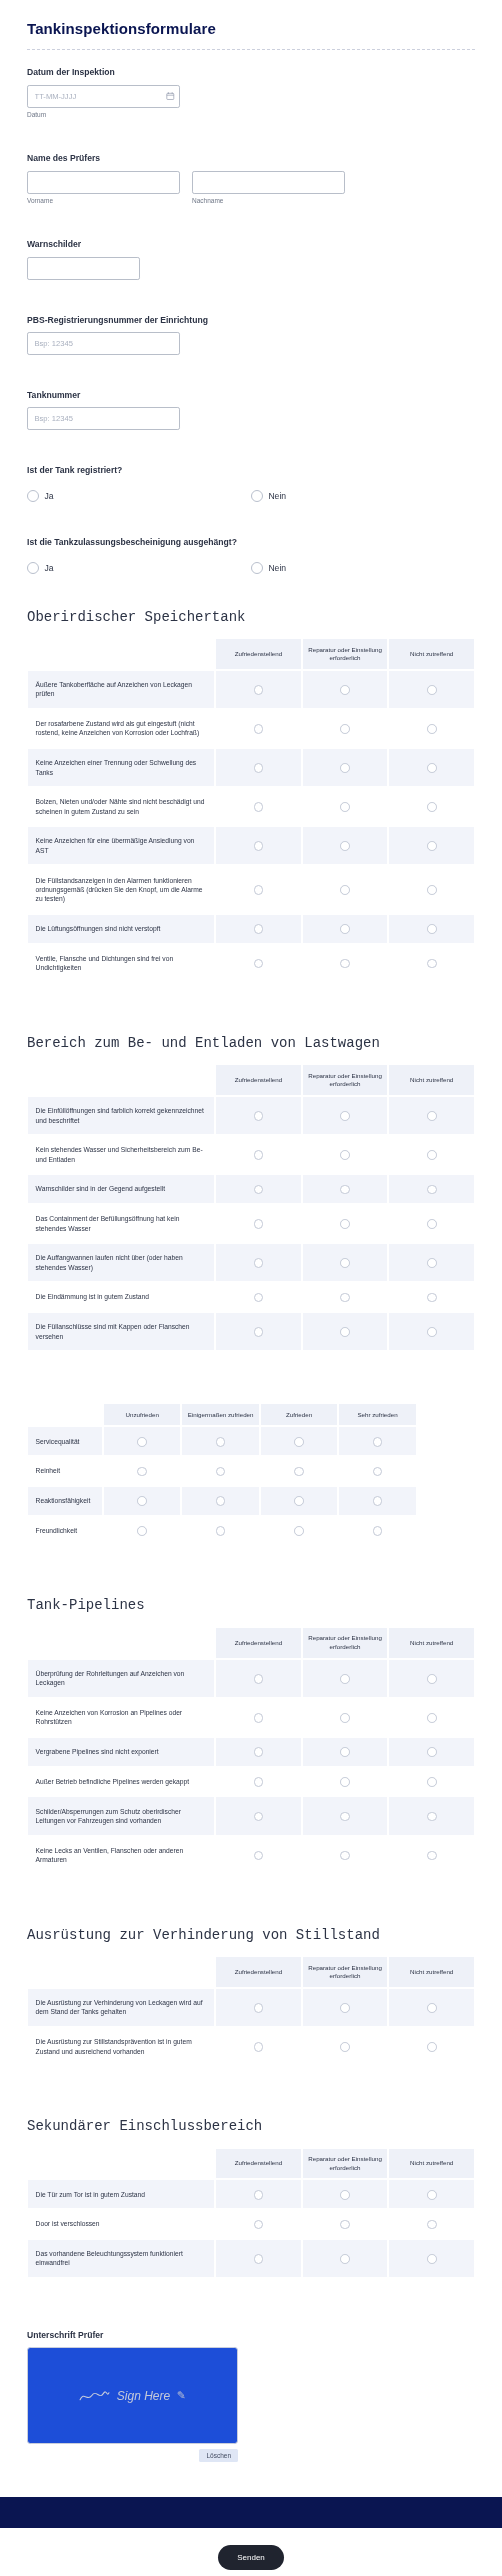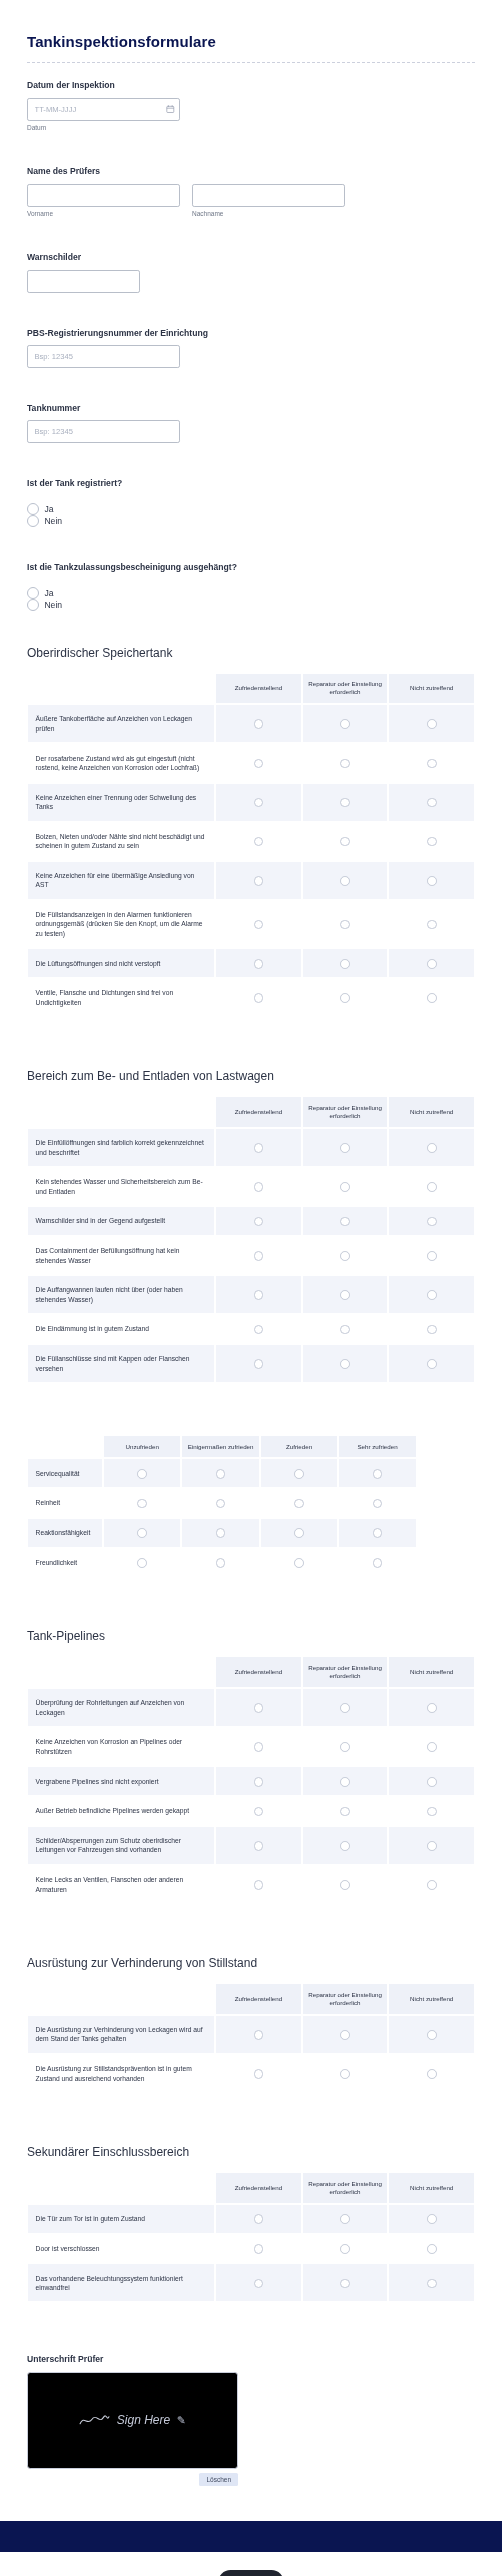--- a/index.html
+++ b/index.html
@@ -5,21 +5,21 @@
   * { box-sizing: border-box; }
   html, body { margin: 0; padding: 0; }
   body {
     width: 502px;
     min-height: 2576px;
     margin: 0 auto;
     background: #ffffff;
     font-family: "Liberation Sans", sans-serif;
     color: #2c3345;
   }
-  .card { padding: 33px 27px 35px; }
+  .card { padding: 20px 27px 35px; }
   .form-title {
     font-size: 15px;
     font-weight: 700;
     color: #0a1551;
     margin: 0 0 12px;
     letter-spacing: 0.1px;
   }
   .divider { border: none; border-top: 0.5px dashed #ccd0dd; margin: 0 0 17.3px; }
 
   .q-block { margin-bottom: 35px; }
@@ -52,33 +52,33 @@
     position: absolute; right: 5.4px; top: 50%;
     transform: translateY(-50%);
     display: inline-flex; pointer-events: auto; cursor: pointer;
   }
 
   .name-row { display: flex; gap: 12px; }
   .name-col { width: 153px; }
   .name-col .text-input { width: 100%; }
   .short-input { width: 113px; }
 
-  .radio-row { display: flex; margin-top: 14px; flex-direction: column; }
+  .radio-row { display: flex; margin-top: 14px; }
   .radio-option { display: flex; align-items: center; gap: 5.4px; flex: 0 0 50%; cursor: pointer; }
   .radio-circle {
     width: 12px; height: 12px;
     border: 0.5px solid #b9c0cd; border-radius: 50%;
     background: #fff; flex: 0 0 auto;
   }
   .radio-label { font-size: 8.6px; color: #2c3345; }
 
   .matrix-section { margin-bottom: 52px; }
   .section-title {
-    font-size: 12px; font-weight: 500;
-    color: #2c3345; margin: 0 0 12px; line-height: 1.25;
+    font-size: 14px; font-weight: 500;
+    color: #2c3345; margin: 0 0 12px; line-height: 1.25; font-family: Liberation Mono, monospace;
   }
   table.matrix { border-collapse: separate; border-spacing: 0; width: 100%; table-layout: fixed; }
   table.matrix.survey { width: 87%; }
   table.matrix th, table.matrix td { border: 1.1px solid #ffffff; }
   th.corner { background: transparent; border: none; }
   th.col-h {
     background: #eef1f8;
     font-size: 6.2px; font-weight: 500; color: #2c3345;
     text-align: center; vertical-align: middle;
     padding: 6.5px 4.3px; line-height: 1.35;
@@ -95,21 +95,21 @@
     display: inline-block; width: 9.7px; height: 9.7px;
     border: 0.5px solid #c3c9d6; border-radius: 50%;
     background: #fff; cursor: pointer; vertical-align: middle;
   }
 
   .sig-section { margin-bottom: 0; }
   .sig-box {
     width: 211px; height: 97px;
     border: 0.5px solid #c9cedb; border-radius: 3.2px;
     display: flex; align-items: center; justify-content: center;
-    cursor: crosshair; background: #000000;
+    cursor: crosshair; background: #1d4ed8;
   }
   .sig-placeholder { display: flex; align-items: center; gap: 6.5px; color: #c5cad9; }
   .sig-text { font-size: 12px; color: #c5cad9; font-style: italic; }
   .pen-glyph { font-size: 10.8px; color: #b9bfd2; }
   .sig-actions { width: 211px; display: flex; justify-content: flex-end; margin-top: 4.3px; }
   .clear-btn {
     background: #dfe6f5; color: #414a60;
     font-size: 6.5px; border: none; border-radius: 1.6px;
     padding: 3.2px 7px; cursor: pointer;
     font-family: "Liberation Sans", sans-serif;

